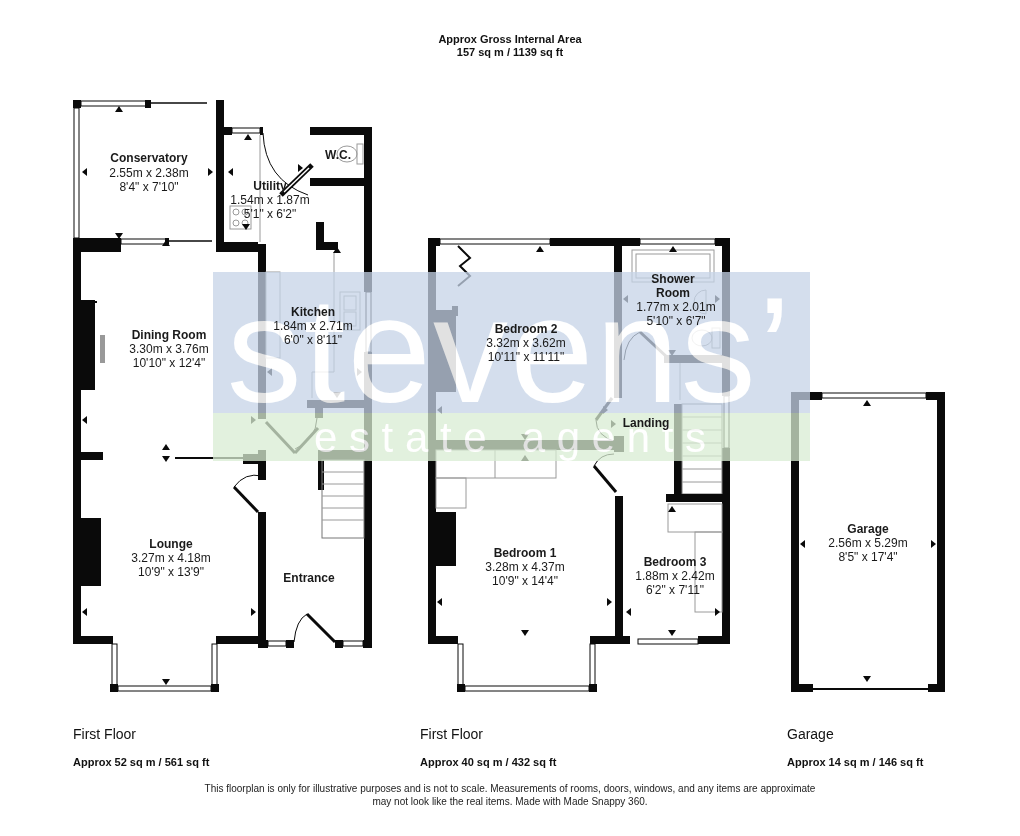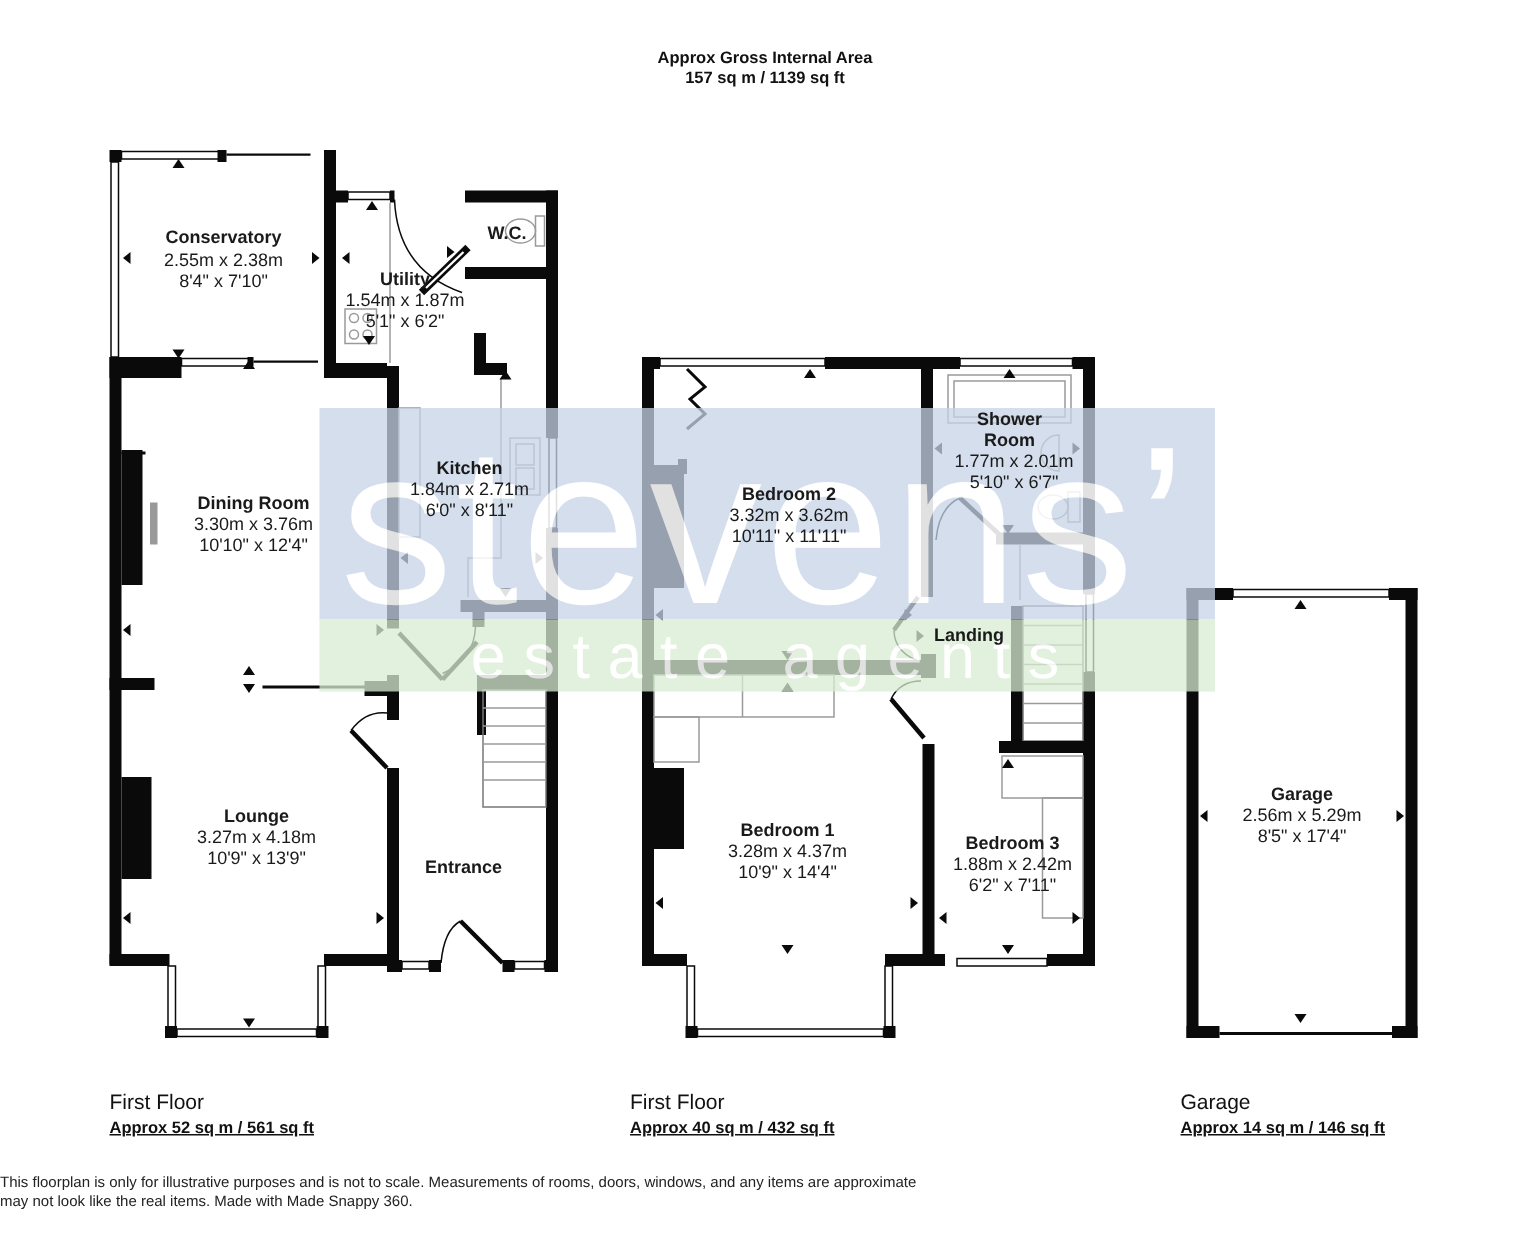--- a/index.html
+++ b/index.html
@@ -10,22 +10,22 @@
   svg.plan { position:absolute; left:0; top:0; }
   .wall { fill:#0a0a0a; }
   .line { stroke:#0a0a0a; fill:none; }
   .thin { stroke:#9a9a9a; stroke-width:1; fill:none; }
   .win { fill:#fff; stroke:#0a0a0a; stroke-width:1; }
   .room-name { font-weight:bold; font-size:12px; text-anchor:middle; font-family:"Liberation Sans", sans-serif; fill:#1a1a1a; }
   .room-dim { font-size:12px; text-anchor:middle; font-family:"Liberation Sans", sans-serif; fill:#1a1a1a; }
   .tri { fill:#0a0a0a; }
   .wm-text { font-family:"Liberation Sans", sans-serif; fill:#ffffff; }
   .floor-label { font-size:14px; }
-  .floor-area { font-size:11px; font-weight:bold; margin-top:4px;text-decoration:underline; }
-  .disclaimer { left:0; width:1020px; top:783px; font-size:10px; line-height:12.5px; color:#222; }
+  .floor-area { font-size:11px; font-weight:bold; margin-top:14px; }
+  .disclaimer { left:0; width:1020px; top:783px; text-align:center; font-size:10px; line-height:12.5px; color:#222; }
 </style>
 </head>
 <body>
 
 <div class="abs gross">
   <div>Approx Gross Internal Area</div>
   <div>157 sq m / 1139 sq ft</div>
 </div>
 
 <svg class="plan" width="1020" height="836" viewBox="0 0 1020 836">

